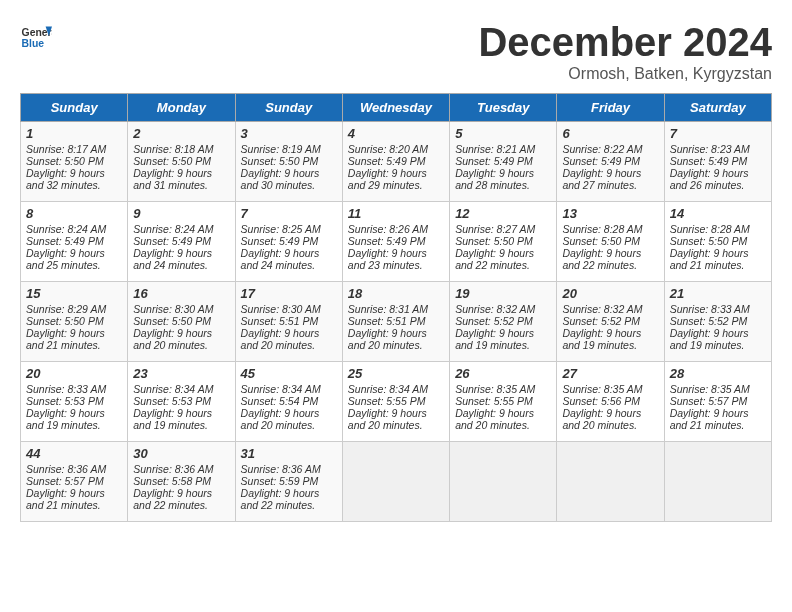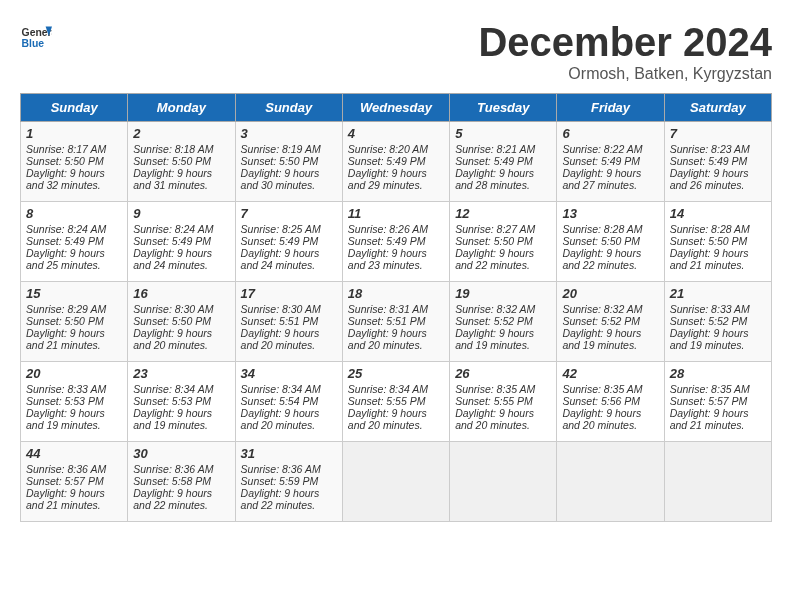--- a/index.html
+++ b/index.html
@@ -127,24 +127,24 @@
         <td><span class="day-num">16</span><span>Sunrise: 8:30 AM</span><br><span>Sunset: 5:50 PM</span><br><span>Daylight: 9 hours and 20 minutes.</span></td>
         <td><span class="day-num">17</span><span>Sunrise: 8:30 AM</span><br><span>Sunset: 5:51 PM</span><br><span>Daylight: 9 hours and 20 minutes.</span></td>
         <td><span class="day-num">18</span><span>Sunrise: 8:31 AM</span><br><span>Sunset: 5:51 PM</span><br><span>Daylight: 9 hours and 20 minutes.</span></td>
         <td><span class="day-num">19</span><span>Sunrise: 8:32 AM</span><br><span>Sunset: 5:52 PM</span><br><span>Daylight: 9 hours and 19 minutes.</span></td>
         <td><span class="day-num">20</span><span>Sunrise: 8:32 AM</span><br><span>Sunset: 5:52 PM</span><br><span>Daylight: 9 hours and 19 minutes.</span></td>
         <td><span class="day-num">21</span><span>Sunrise: 8:33 AM</span><br><span>Sunset: 5:52 PM</span><br><span>Daylight: 9 hours and 19 minutes.</span></td>
       </tr>
       <tr>
         <td><span class="day-num">20</span><span>Sunrise: 8:33 AM</span><br><span>Sunset: 5:53 PM</span><br><span>Daylight: 9 hours and 19 minutes.</span></td>
         <td><span class="day-num">23</span><span>Sunrise: 8:34 AM</span><br><span>Sunset: 5:53 PM</span><br><span>Daylight: 9 hours and 19 minutes.</span></td>
-        <td><span class="day-num">34</span><span>Sunrise: 8:34 AM</span><br><span>Sunset: 5:54 PM</span><br><span>Daylight: 9 hours and 20 minutes.</span></td>
+        <td><span class="day-num">45</span><span>Sunrise: 8:34 AM</span><br><span>Sunset: 5:54 PM</span><br><span>Daylight: 9 hours and 20 minutes.</span></td>
         <td><span class="day-num">25</span><span>Sunrise: 8:34 AM</span><br><span>Sunset: 5:55 PM</span><br><span>Daylight: 9 hours and 20 minutes.</span></td>
         <td><span class="day-num">26</span><span>Sunrise: 8:35 AM</span><br><span>Sunset: 5:55 PM</span><br><span>Daylight: 9 hours and 20 minutes.</span></td>
-        <td><span class="day-num">42</span><span>Sunrise: 8:35 AM</span><br><span>Sunset: 5:56 PM</span><br><span>Daylight: 9 hours and 20 minutes.</span></td>
+        <td><span class="day-num">27</span><span>Sunrise: 8:35 AM</span><br><span>Sunset: 5:56 PM</span><br><span>Daylight: 9 hours and 20 minutes.</span></td>
         <td><span class="day-num">28</span><span>Sunrise: 8:35 AM</span><br><span>Sunset: 5:57 PM</span><br><span>Daylight: 9 hours and 21 minutes.</span></td>
       </tr>
       <tr>
         <td><span class="day-num">44</span><span>Sunrise: 8:36 AM</span><br><span>Sunset: 5:57 PM</span><br><span>Daylight: 9 hours and 21 minutes.</span></td>
         <td><span class="day-num">30</span><span>Sunrise: 8:36 AM</span><br><span>Sunset: 5:58 PM</span><br><span>Daylight: 9 hours and 22 minutes.</span></td>
         <td><span class="day-num">31</span><span>Sunrise: 8:36 AM</span><br><span>Sunset: 5:59 PM</span><br><span>Daylight: 9 hours and 22 minutes.</span></td>
         <td class="empty-cell"></td>
         <td class="empty-cell"></td>
         <td class="empty-cell"></td>
         <td class="empty-cell"></td>

